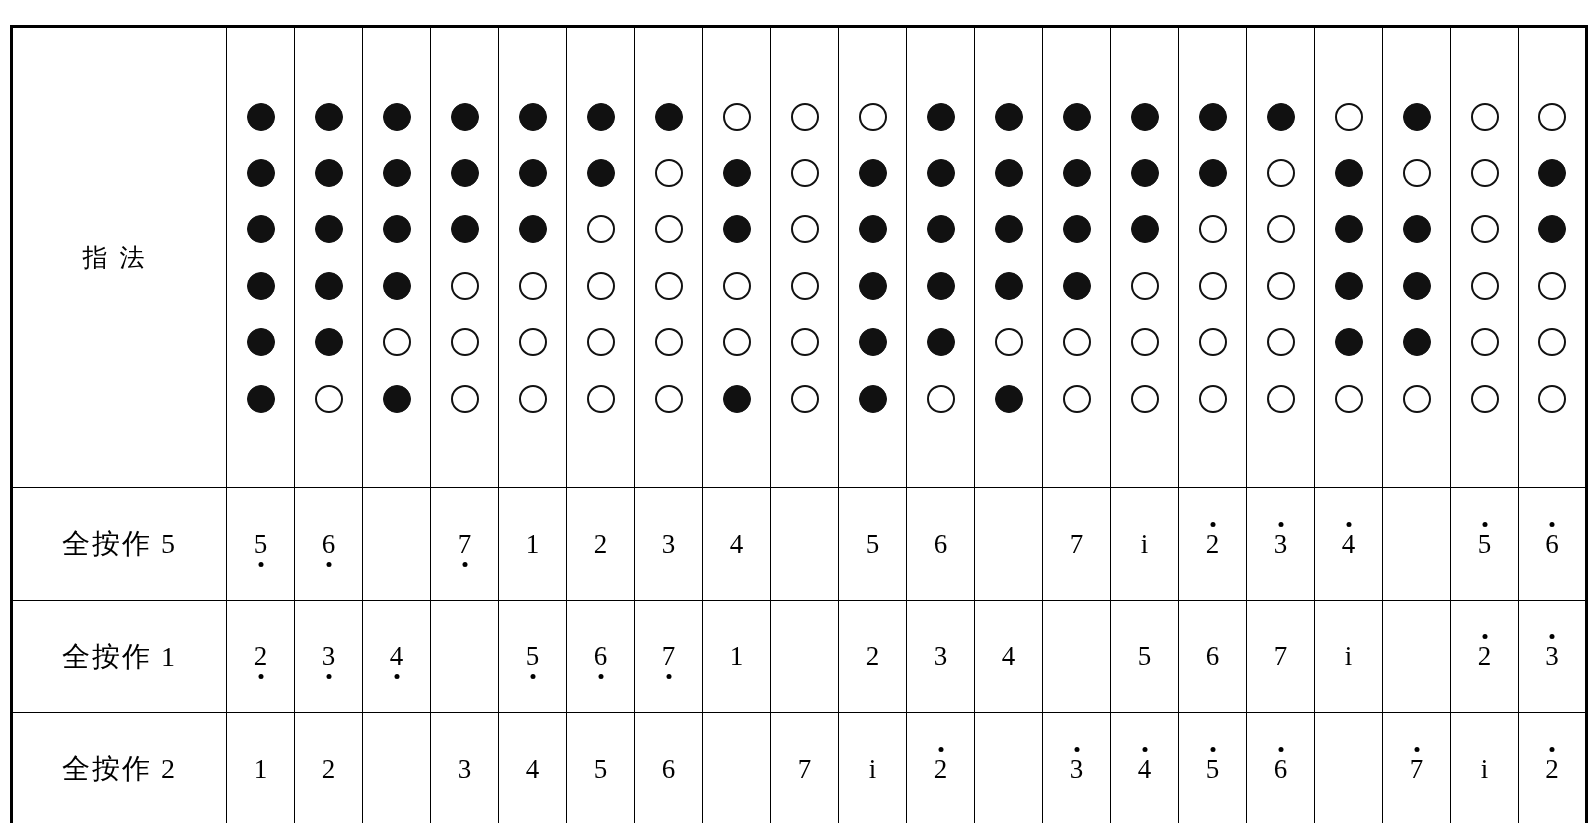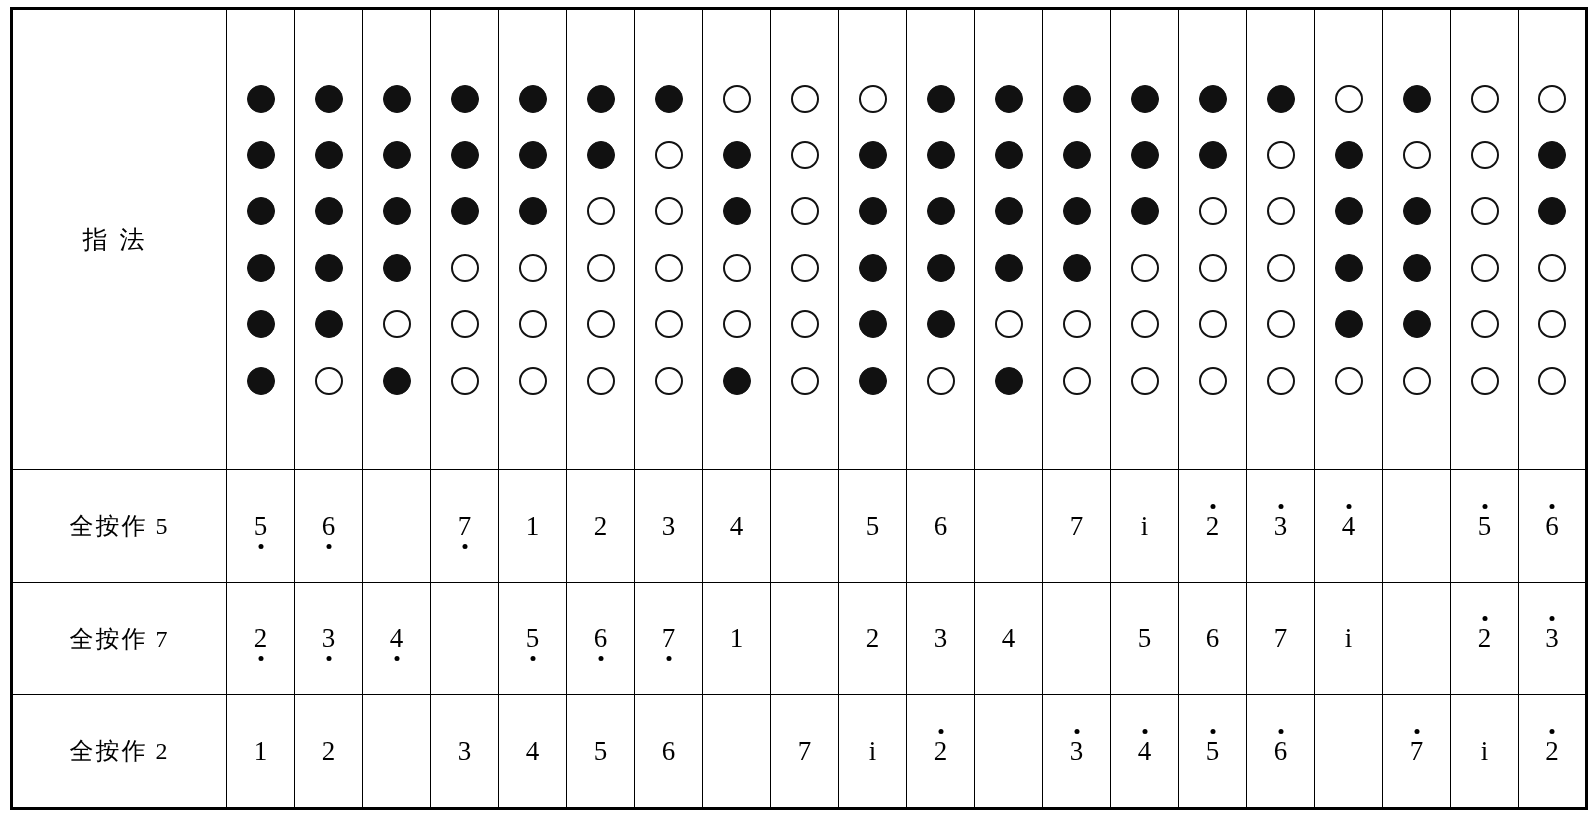--- a/index.html
+++ b/index.html
@@ -4,21 +4,21 @@
 <style>
   html,body{margin:0;padding:0;background:#fff;}
   body{
     font-family:"Liberation Serif","DejaVu Serif",serif;
     width:1595px;height:823px;overflow:hidden;
   }
   #sheet{
     position:relative;
     width:1595px;height:823px;
     box-sizing:border-box;
-    padding:7px 10px 10px 10px;
+    padding:25px 10px 10px 10px;
   }
   table.fing{
     border-collapse:collapse;
     width:1575px;
     height:803px;
     table-layout:fixed;
     border:3px solid #000;
   }
   table.fing td{
     border:1.5px solid #000;
@@ -36,21 +36,21 @@
     letter-spacing:10px;
     text-align:center;
     color:#000;
   }
   .label-fing{
     line-height:1.9;
     font-size:25px;
     letter-spacing:12px;
   }
   .label-note{
-    font-size:24px;
+    font-size:28px;
     letter-spacing:2px;
   }
   .label-blow{
     font-size:25px;
     letter-spacing:12px;
   }
 
   
   .holes{
     display:flex;
@@ -338,21 +338,21 @@
           <td><span class="note">2<i class="dot-above"></i></span></td>
           <td><span class="note">3<i class="dot-above"></i></span></td>
           <td><span class="note">4<i class="dot-above"></i></span></td>
           <td class="empty"></td>
           <td><span class="note">5<i class="dot-above"></i></span></td>
           <td><span class="note">6<i class="dot-above"></i></span></td>
         </tr>
 
       <tr class="row-note" id="row2">
         <td class="label-cell label-note">
-          <span>全按作 7</span>
+          <span>全按作 1</span>
         </td>
       <td><span class="note">2<i class="dot-below"></i></span></td>
           <td><span class="note">3<i class="dot-below"></i></span></td>
           <td><span class="note">4<i class="dot-below"></i></span></td>
           <td class="empty"></td>
           <td><span class="note">5<i class="dot-below"></i></span></td>
           <td><span class="note">6<i class="dot-below"></i></span></td>
           <td><span class="note">7<i class="dot-below"></i></span></td>
           <td><span class="note">1</span></td>
           <td class="empty"></td>

